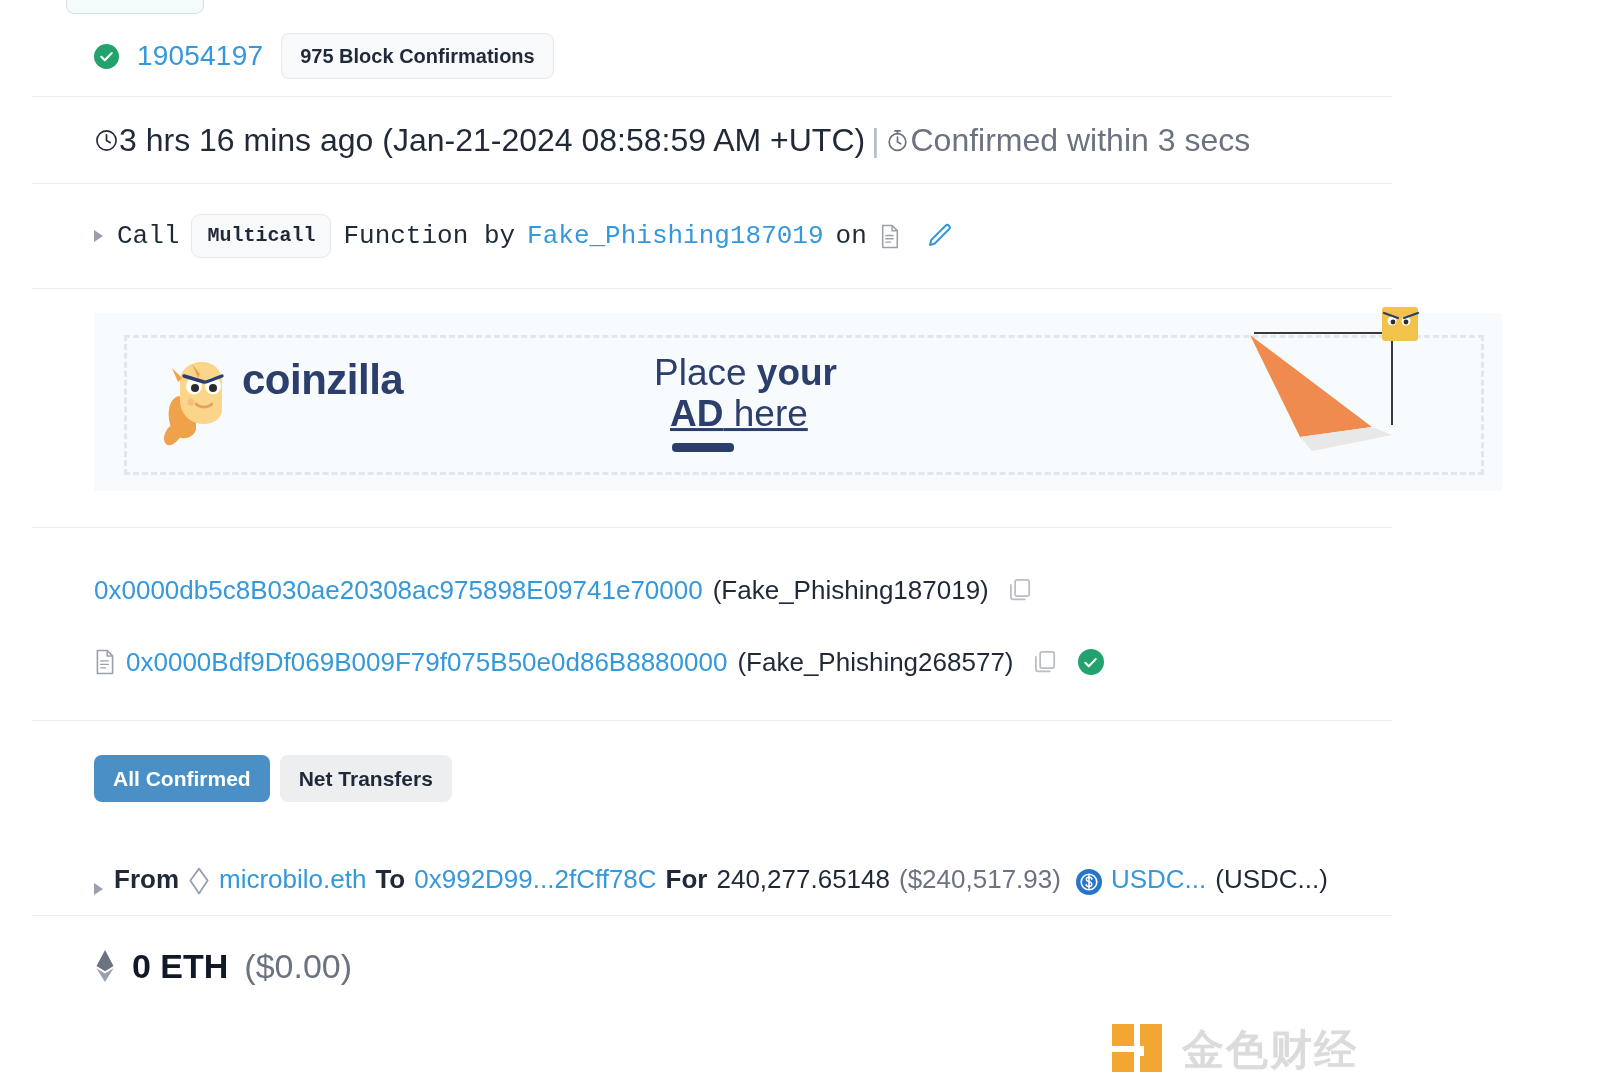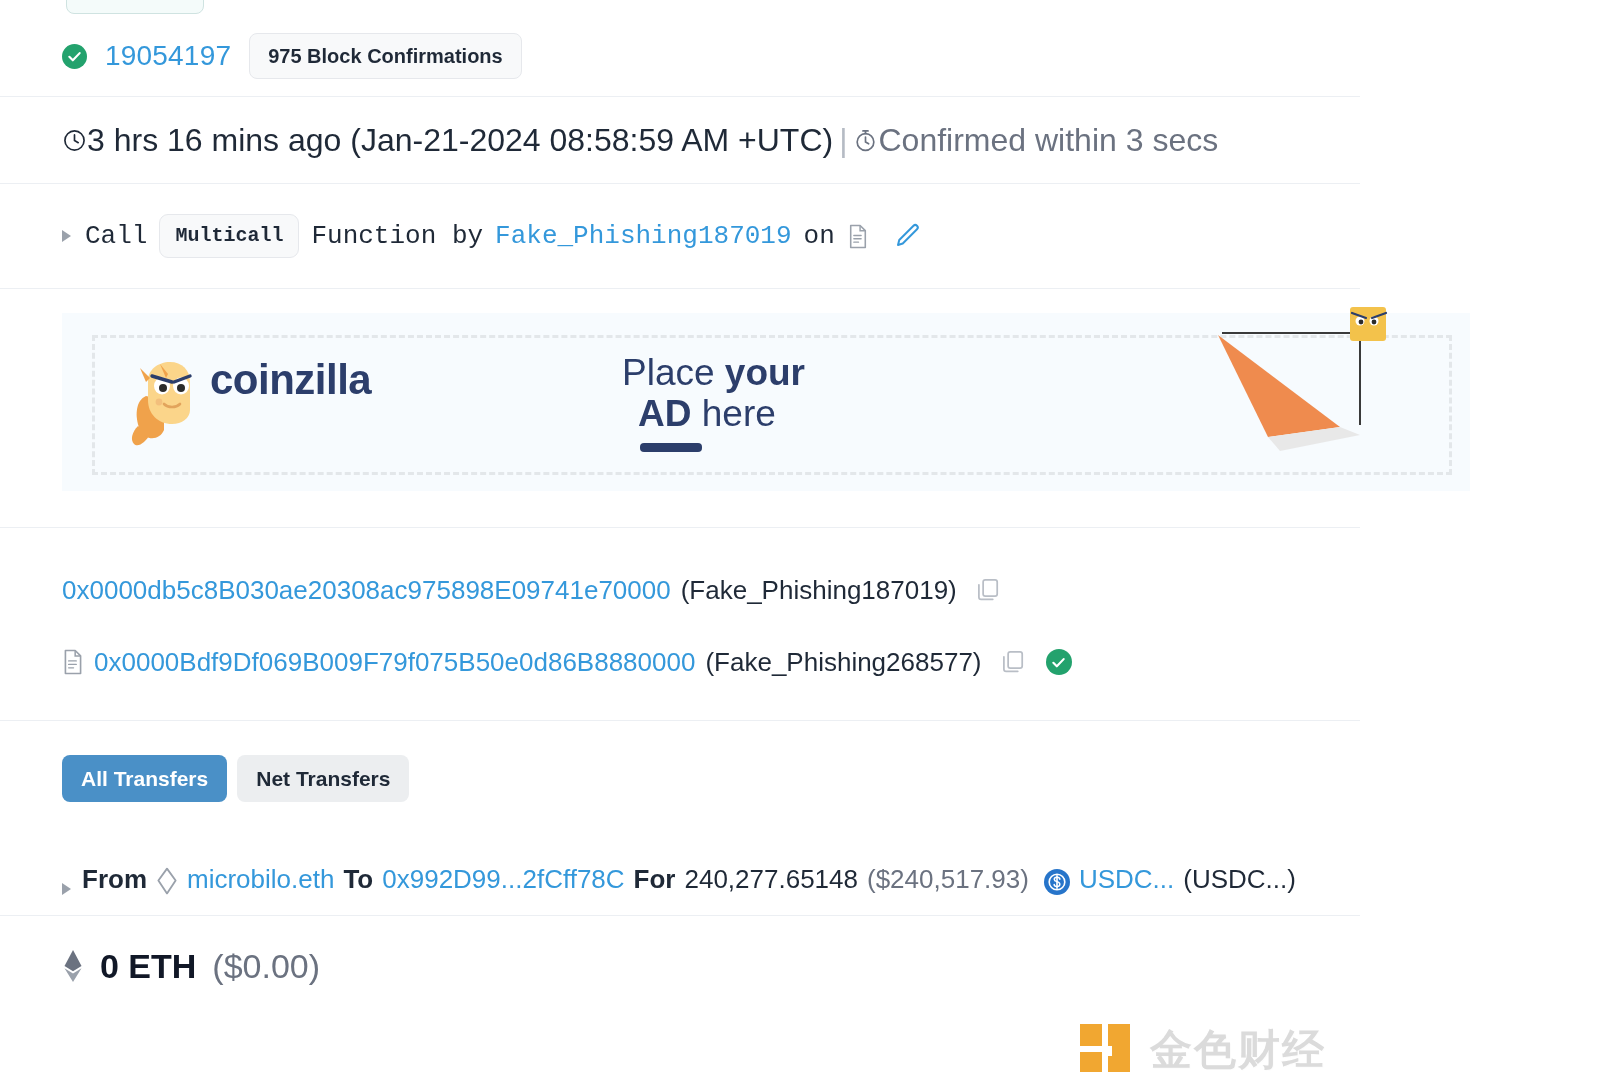--- a/index.html
+++ b/index.html
@@ -13,20 +13,21 @@
     font-family: "Liberation Sans", sans-serif;
     color: #111827;
     overflow: hidden;
     position: relative;
   }
   .page {
     width: 1360px;
     height: 1092px;
     position: relative;
     background: #fff;
+    padding-left: 32px;
   }
 
   
   .row {
     padding-left: 62px;
     padding-right: 40px;
     box-sizing: border-box;
   }
   .divider {
     height: 1px;
@@ -167,21 +168,21 @@
   .ad-center {
     position: absolute;
     left: 560px;
     top: 50%;
     transform: translateY(-50%);
     text-align: left;
     line-height: 1.12;
   }
   .ad-center .l1 { font-size: 37px; color: #2c3e6b; }
   .ad-center .l1 b { font-weight: bold; }
-  .ad-center .l2 { font-size: 37px; color: #2c3e6b; margin-left: 16px; }
+  .ad-center .l2 { font-size: 37px; color: #2c3e6b; margin-left: 16px; text-decoration: underline; }
   .ad-center .l2 b { font-weight: bold; }
   .ad-underline {
     width: 62px; height: 9px;
     background: #2c3e6b;
     border-radius: 4px;
     margin-top: 8px;
     margin-left: 18px;
   }
   .ad-art {
     position: absolute;
@@ -422,21 +423,21 @@
           </svg>
       </span>
     </div>
 
   </div>
 
   <div class="divider"></div>
 
   <div class="row transfer-block">
     <div class="tab-bar">
-      <span class="tab active">All Transfers</span>
+      <span class="tab active">All Confirmed</span>
       <span class="tab idle">Net Transfers</span>
     </div>
 
     <div class="xfer-row">
       <span class="caret"></span>
       <span class="b">From</span>
       <span class="ico">
         <svg width="22" height="28" viewBox="0 0 20 26">
             <path d="M10 1.5 L18 12.5 L10 24.5 L2 12.5 Z" fill="none" stroke="#9aa1ab" stroke-width="1.7" stroke-linejoin="round"></path>
           </svg>

